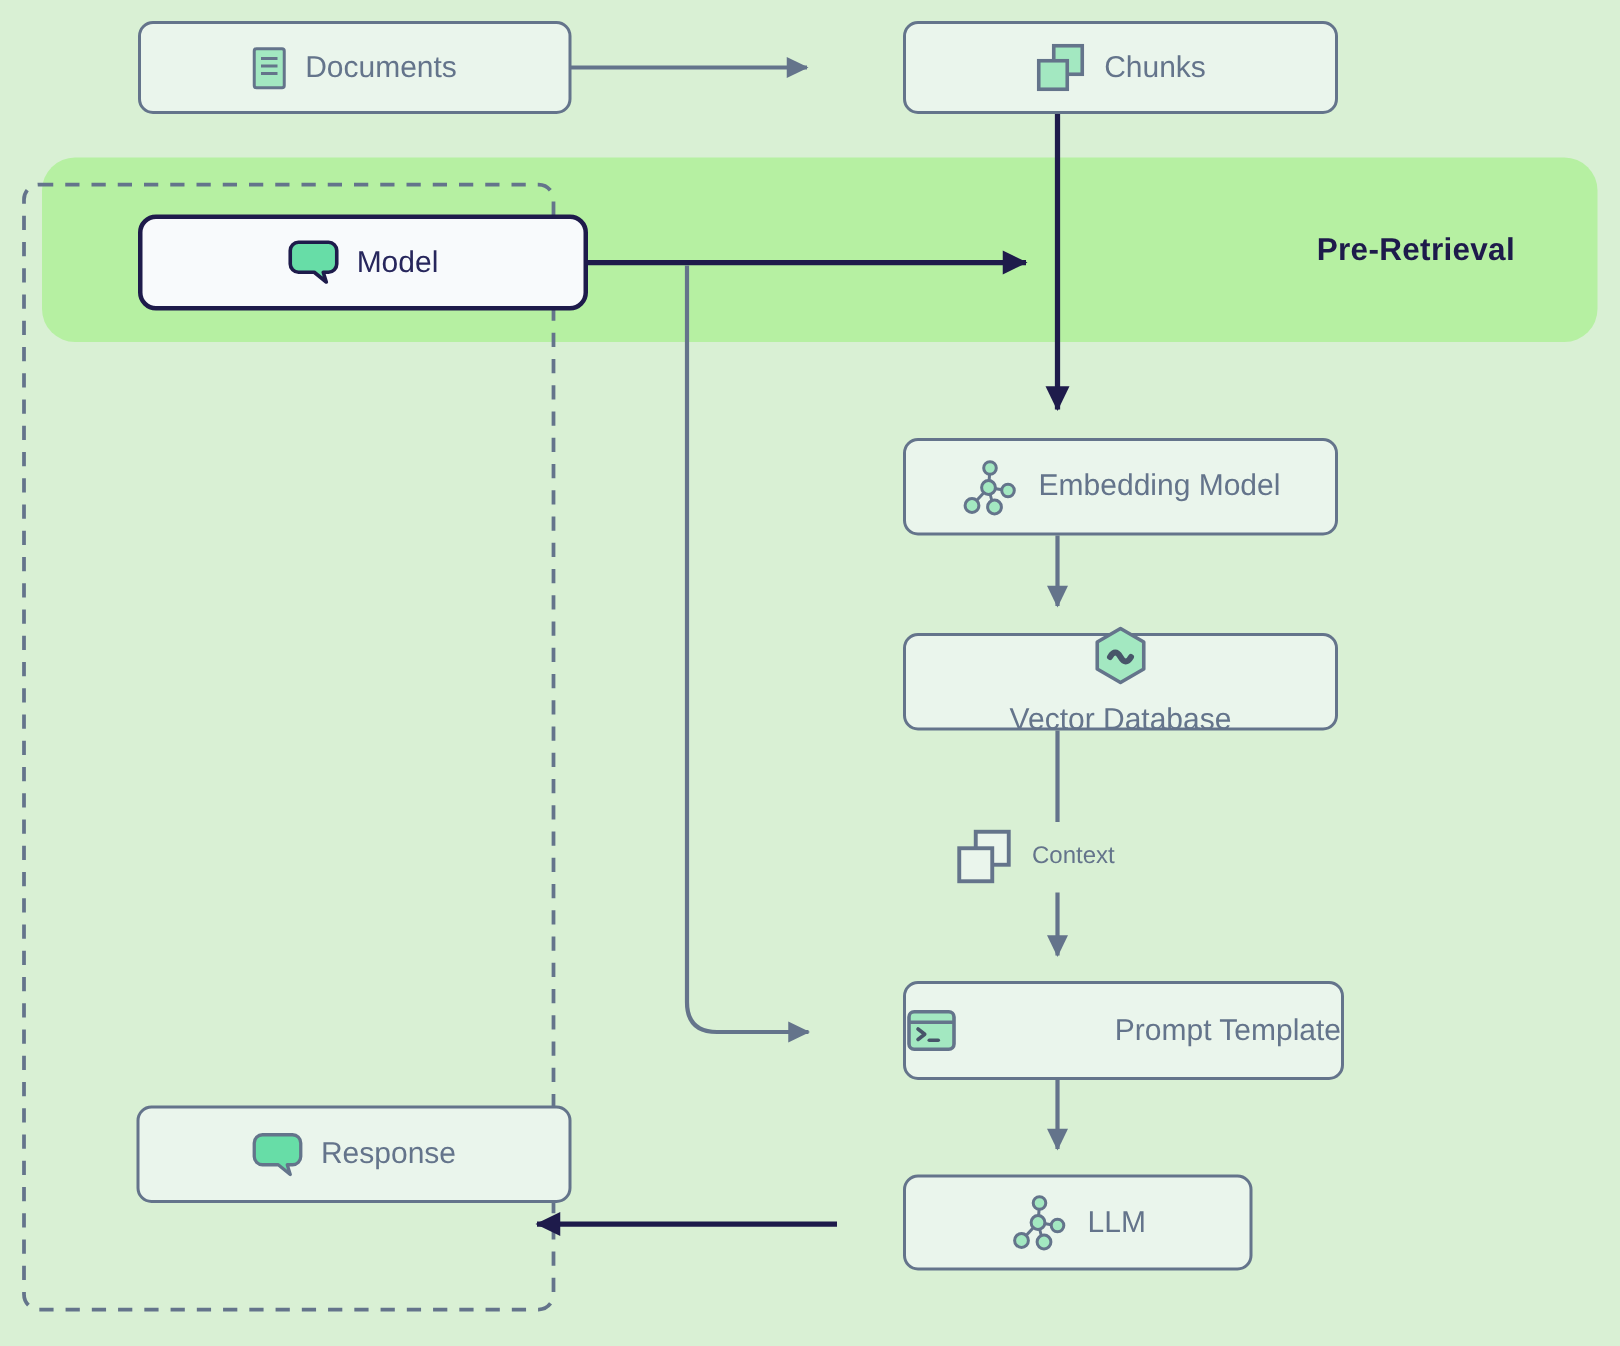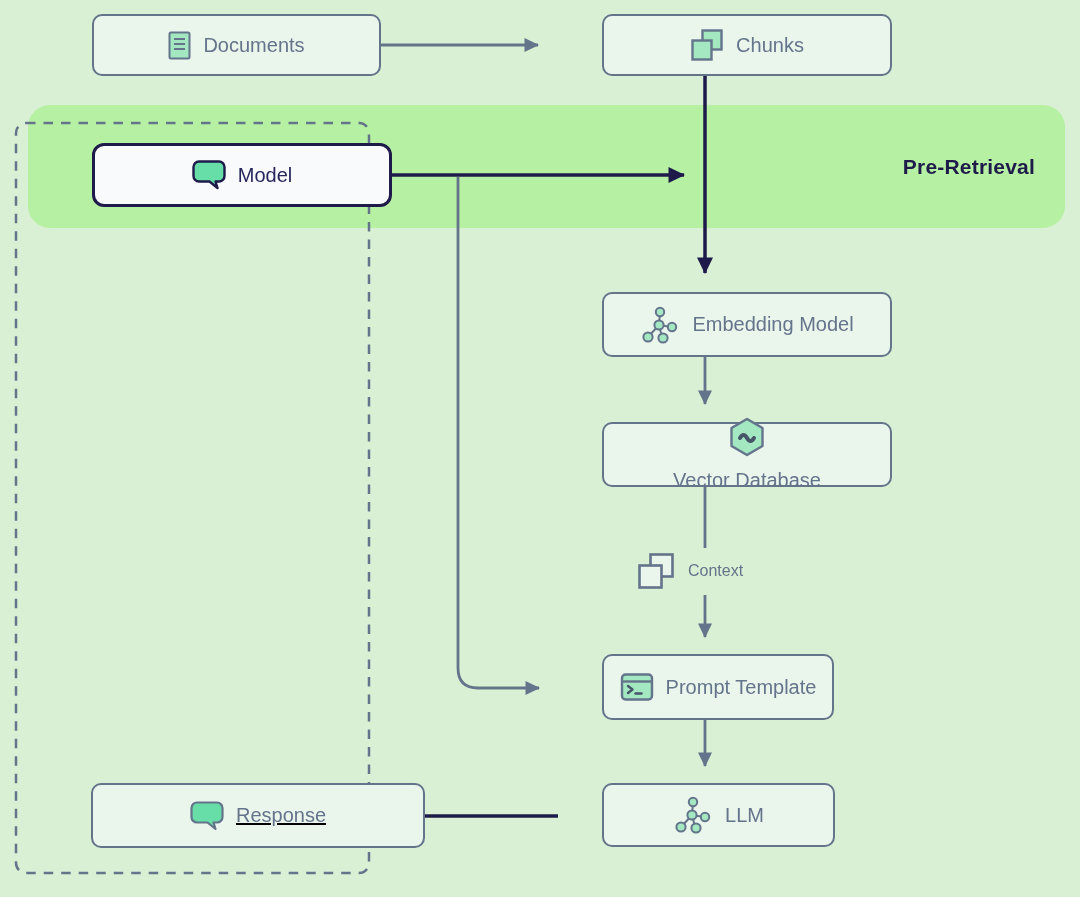--- a/index.html
+++ b/index.html
@@ -24,21 +24,21 @@
   }
   .band {
     position: absolute;
     left: 28px; top: 105px;
     width: 1037px; height: 123px;
     background: var(--band-background);
     border-radius: 22px;
     display: flex;
     align-items: center;
     justify-content: flex-end;
-    padding-right: 30px;
+    padding-right: 55px;
     z-index: 1;
   }
   .band-label {
     font-size: 21px;
     font-weight: 700;
     color: var(--accent-navy);
     letter-spacing: 0.2px;
   }
   .edge-layer {
     position: absolute;
@@ -83,23 +83,23 @@
   .floating-label .label {
     font-size: 16px;
     color: var(--label-text);
   }
   
   .n-documents { left: 48px;  top: 14px;  width: 289px; height: 62px; }
   .n-chunks    { left: 558px; top: 14px;  width: 290px; height: 62px; }
   .n-query     { left: 48px;  top: 143px; width: 300px; height: 64px; }
   .n-embedding { left: 558px; top: 292px; width: 290px; height: 65px; }
   .n-vectordb  { left: 558px; top: 422px; width: 290px; height: 65px; flex-direction: column; }
-  .n-prompt    { left: 558px; top: 654px; width: 232px; height: 66px; }
+  .n-prompt    { left: 558px; top: 654px; width: 294px; height: 66px; justify-content: space-between; }
   .n-llm       { left: 558px; top: 783px; width: 233px; height: 64px; }
-  .n-response  { left: 47px;  top: 783px; width: 334px; height: 65px; text-decoration: underline; }
+  .n-response  { left: 47px;  top: 737px; width: 290px; height: 65px; }
   .n-context   { left: 636px; top: 549px; height: 44px; }
 </style>
 </head>
 <body>
 
 <div class="band">
   <span class="band-label">Pre-Retrieval</span>
 </div>
 
 <svg class="edge-layer" width="1080" height="897" viewBox="0 0 1080 897">

